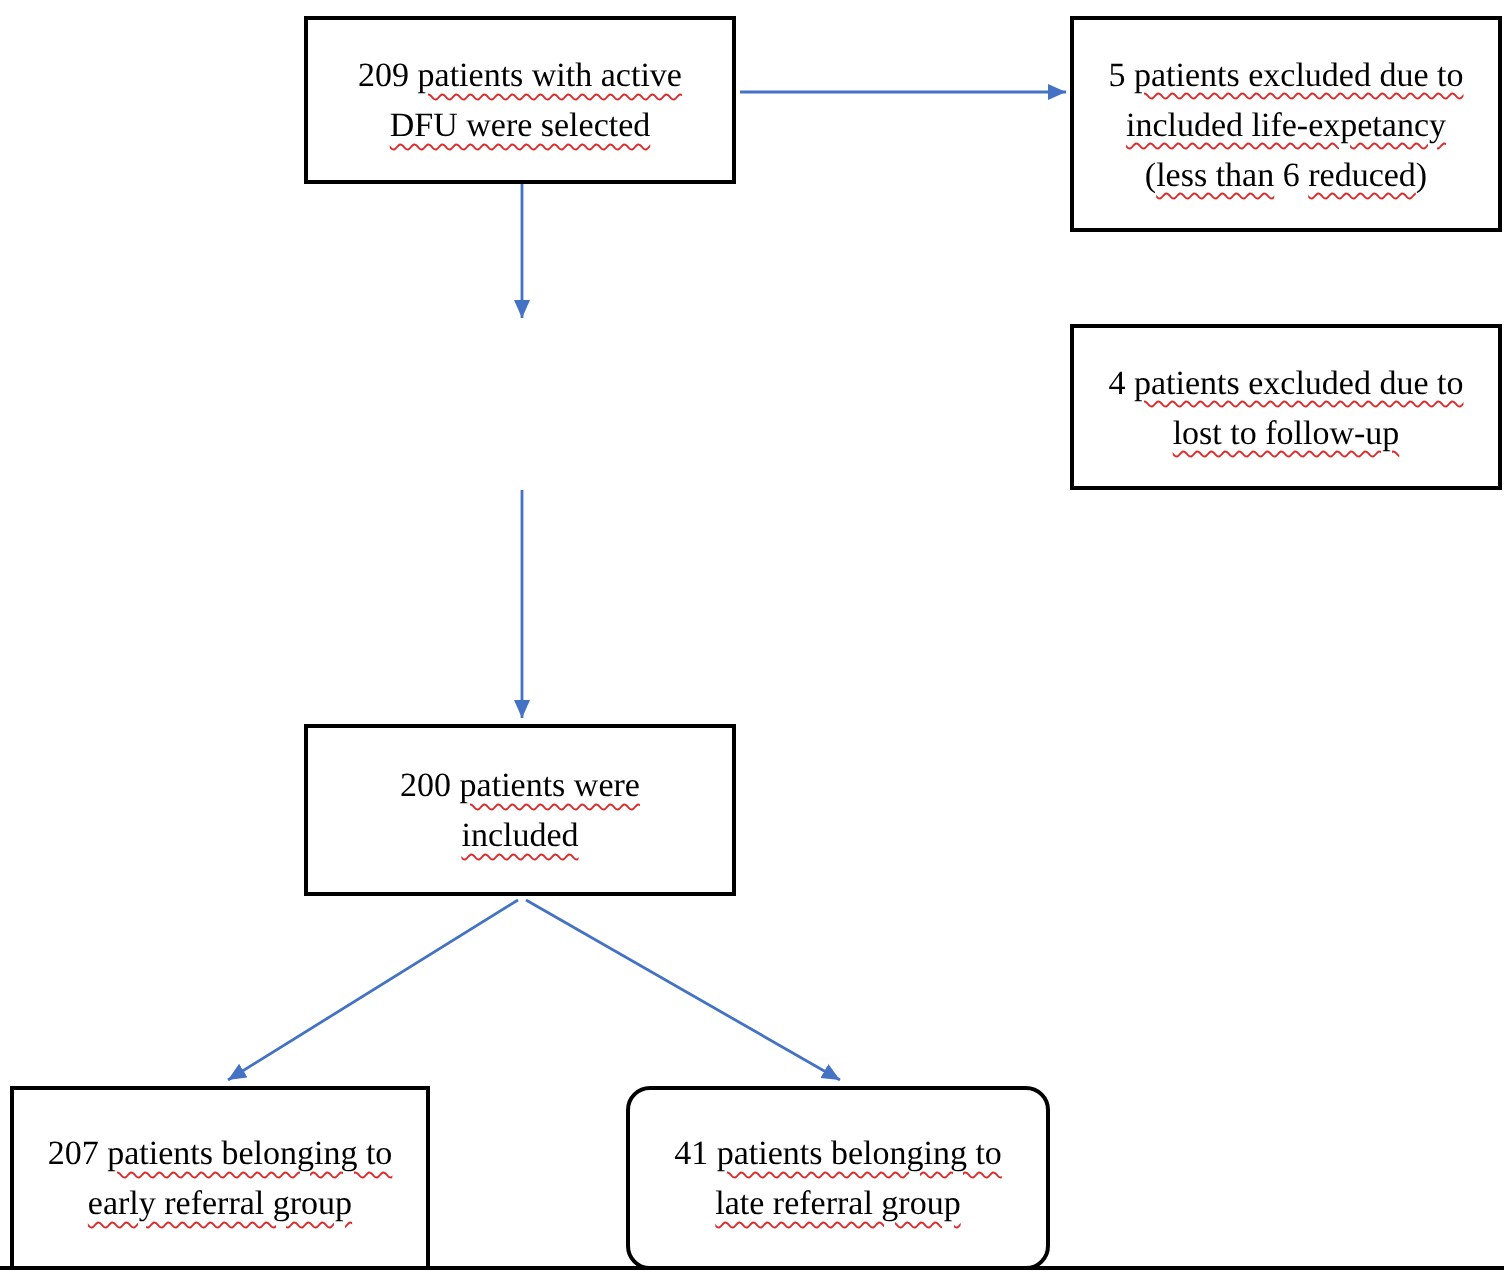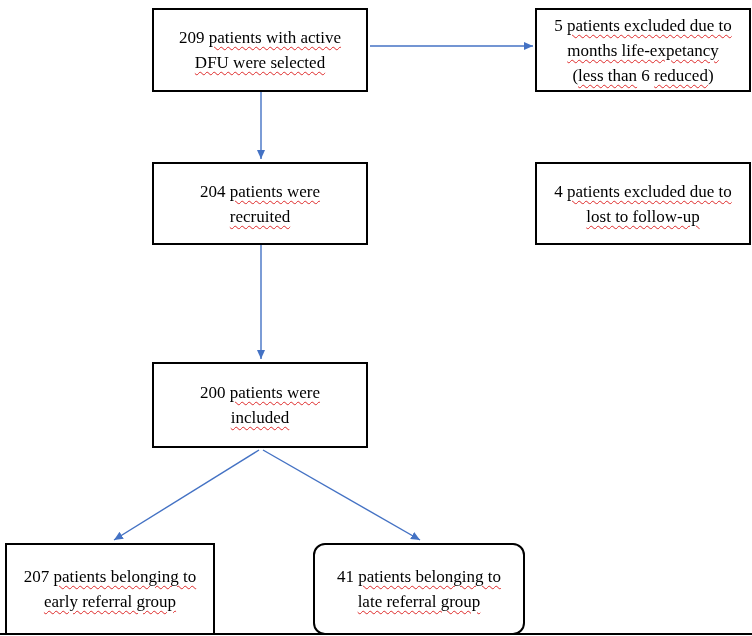--- a/index.html
+++ b/index.html
@@ -23,21 +23,21 @@
     align-items: center;
     justify-content: center;
     text-align: center;
     font-size: 17px;
     line-height: 25px;
     color: #000000;
     padding: 2px 6px;
   }
 
   .b1 { left: 152px; top: 8px;   width: 216px; height: 84px; }
-  .b2 { left: 535px; top: 8px;   width: 216px; height: 84px; justify-content: flex-end; }
+  .b2 { left: 535px; top: 8px;   width: 216px; height: 108px; }
   .b3 { left: 152px; top: 162px; width: 216px; height: 83px; }
   .b4 { left: 535px; top: 162px; width: 216px; height: 83px; }
   .b5 { left: 152px; top: 362px; width: 216px; height: 86px; font-family: Liberation Serif, serif; }
   .b6 { left: 5px;   top: 543px; width: 210px; height: 92px; }
   .b7 { left: 313px; top: 543px; width: 212px; height: 92px; border-radius: 12px; }
 
   .wavy {
     text-decoration-line: underline;
     text-decoration-style: wavy;
     text-decoration-color: var(--wavy-underline, #e03a3a);
@@ -85,28 +85,24 @@
     <line class="arrow-line" x1="263" y1="450" x2="420" y2="540" marker-end="url(#ah)"></line>
   </svg>
 
   <div class="box b1">
       <div><span>209 </span><span class="wavy">patients with active</span></div>
       <div><span class="wavy">DFU were selected</span></div>
     </div>
 
   <div class="box b2">
       <div><span>5 </span><span class="wavy">patients excluded due to</span></div>
-      <div><span class="wavy">months life-expetancy</span></div>
+      <div><span class="wavy">included life-expetancy</span></div>
       <div><span>(</span><span class="wavy">less than</span><span> 6 </span><span class="wavy">reduced</span><span>)</span></div>
     </div>
 
-  <div class="box b3">
-      <div><span>204 </span><span class="wavy">patients were</span></div>
-      <div><span class="wavy">recruited</span></div>
-    </div>
 
   <div class="box b4">
       <div><span>4 </span><span class="wavy">patients excluded due to</span></div>
       <div><span class="wavy">lost to follow-up</span></div>
     </div>
 
   <div class="box b5">
       <div><span>200 </span><span class="wavy">patients were</span></div>
       <div><span class="wavy">included</span></div>
     </div>

